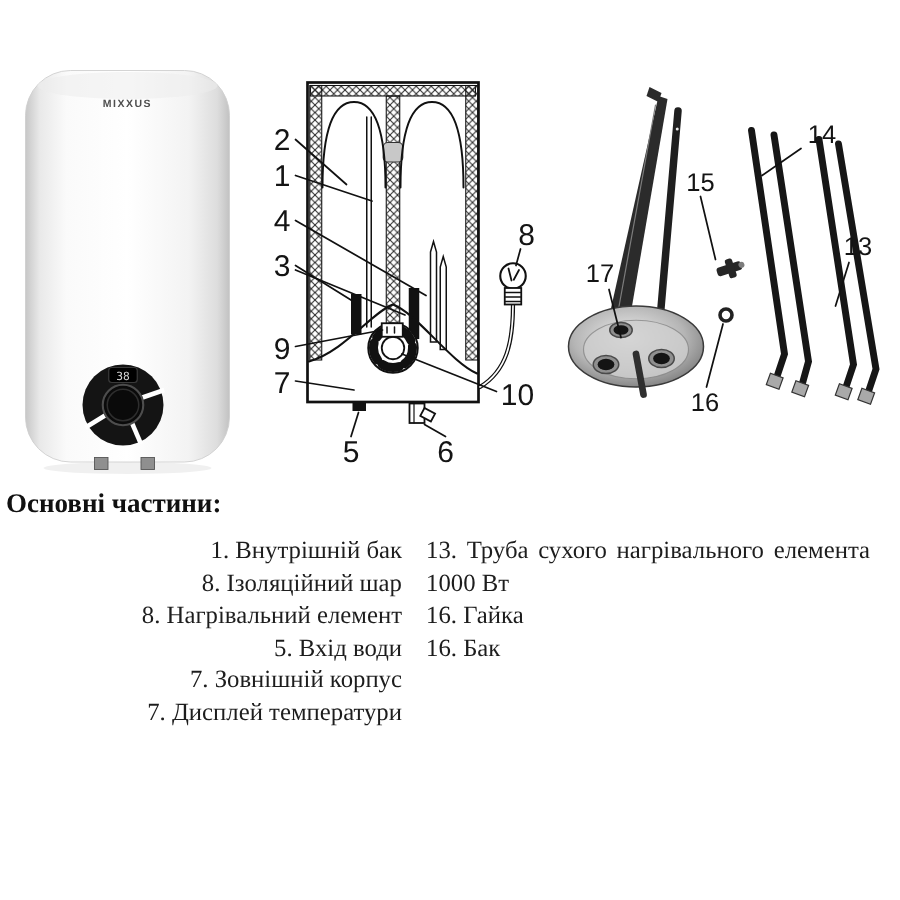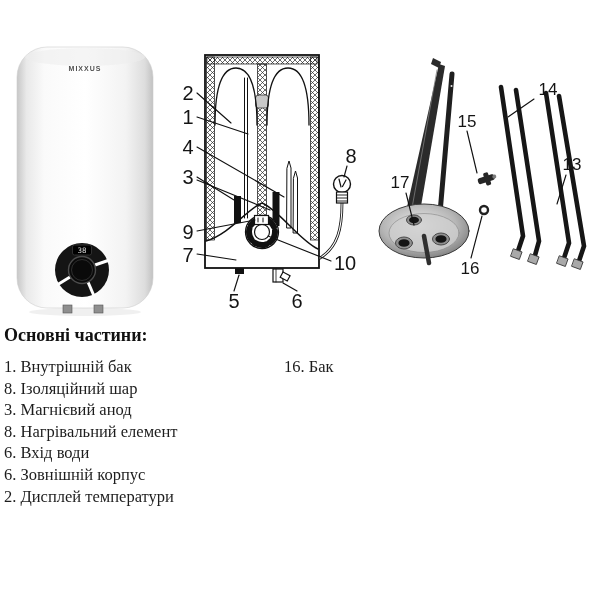--- a/index.html
+++ b/index.html
@@ -8,21 +8,21 @@
   #gfx{position:absolute;left:0;top:0;}
   .num{font-family:"Liberation Sans",sans-serif;fill:#141414;}
   .num-big{font-size:20px;}
   .num-mid{font-size:17px;}
   .brand{font-family:"Liberation Sans",sans-serif;font-size:7px;font-weight:bold;
          letter-spacing:1px;fill:#4f4f4f;}
   .disp{font-family:"DejaVu Sans Mono",monospace;font-size:7.5px;fill:#d9d9d9;}
   .parts-text{position:absolute;left:4px;top:325px;width:576px;font-family:Liberation Serif, serif;}
   .parts-title{font-size:18px;font-weight:bold;margin:0 0 10px 0;color:#111;}
   .cols{display:flex;gap:16px;}
-  .col-left{width:264px;}
+  .col-left{width:264px;text-align:right;}
   .col-right{width:296px;}
   ul.plist{list-style:none;margin:0;padding:0;}
   ul.plist li{font-size:16.5px;line-height:21.6px;color:#1d1d1d;}
   ul.plist li.justify{text-align:justify;}
 </style>
 </head>
 <body>
 
 <div id="page">
 
@@ -201,25 +201,26 @@
       <text class="num num-mid" x="572" y="170" text-anchor="middle">13</text>
     </g>
   </svg>
 
   <div class="parts-text">
     <h2 class="parts-title">Основні частини:</h2>
     <div class="cols">
       <ul class="plist col-left">
         <li>1. Внутрішній бак</li>
         <li>8. Ізоляційний шар</li>
-        <li>3. Магнієвий анод</li>
         <li>8. Нагрівальний елемент</li>
-        <li>6. Вхід води</li>
-        <li>6. Зовнішній корпус</li>
-        <li>2. Дисплей температури</li>
+        <li>5. Вхід води</li>
+        <li>7. Зовнішній корпус</li>
+        <li>7. Дисплей температури</li>
       </ul>
       <ul class="plist col-right">
+        <li class="justify">13. Труба сухого нагрівального елемента 1000 Вт</li>
+        <li>16. Гайка</li>
         <li>16. Бак</li>
       </ul>
     </div>
   </div>
 
 </div>
 
 </body></html>

